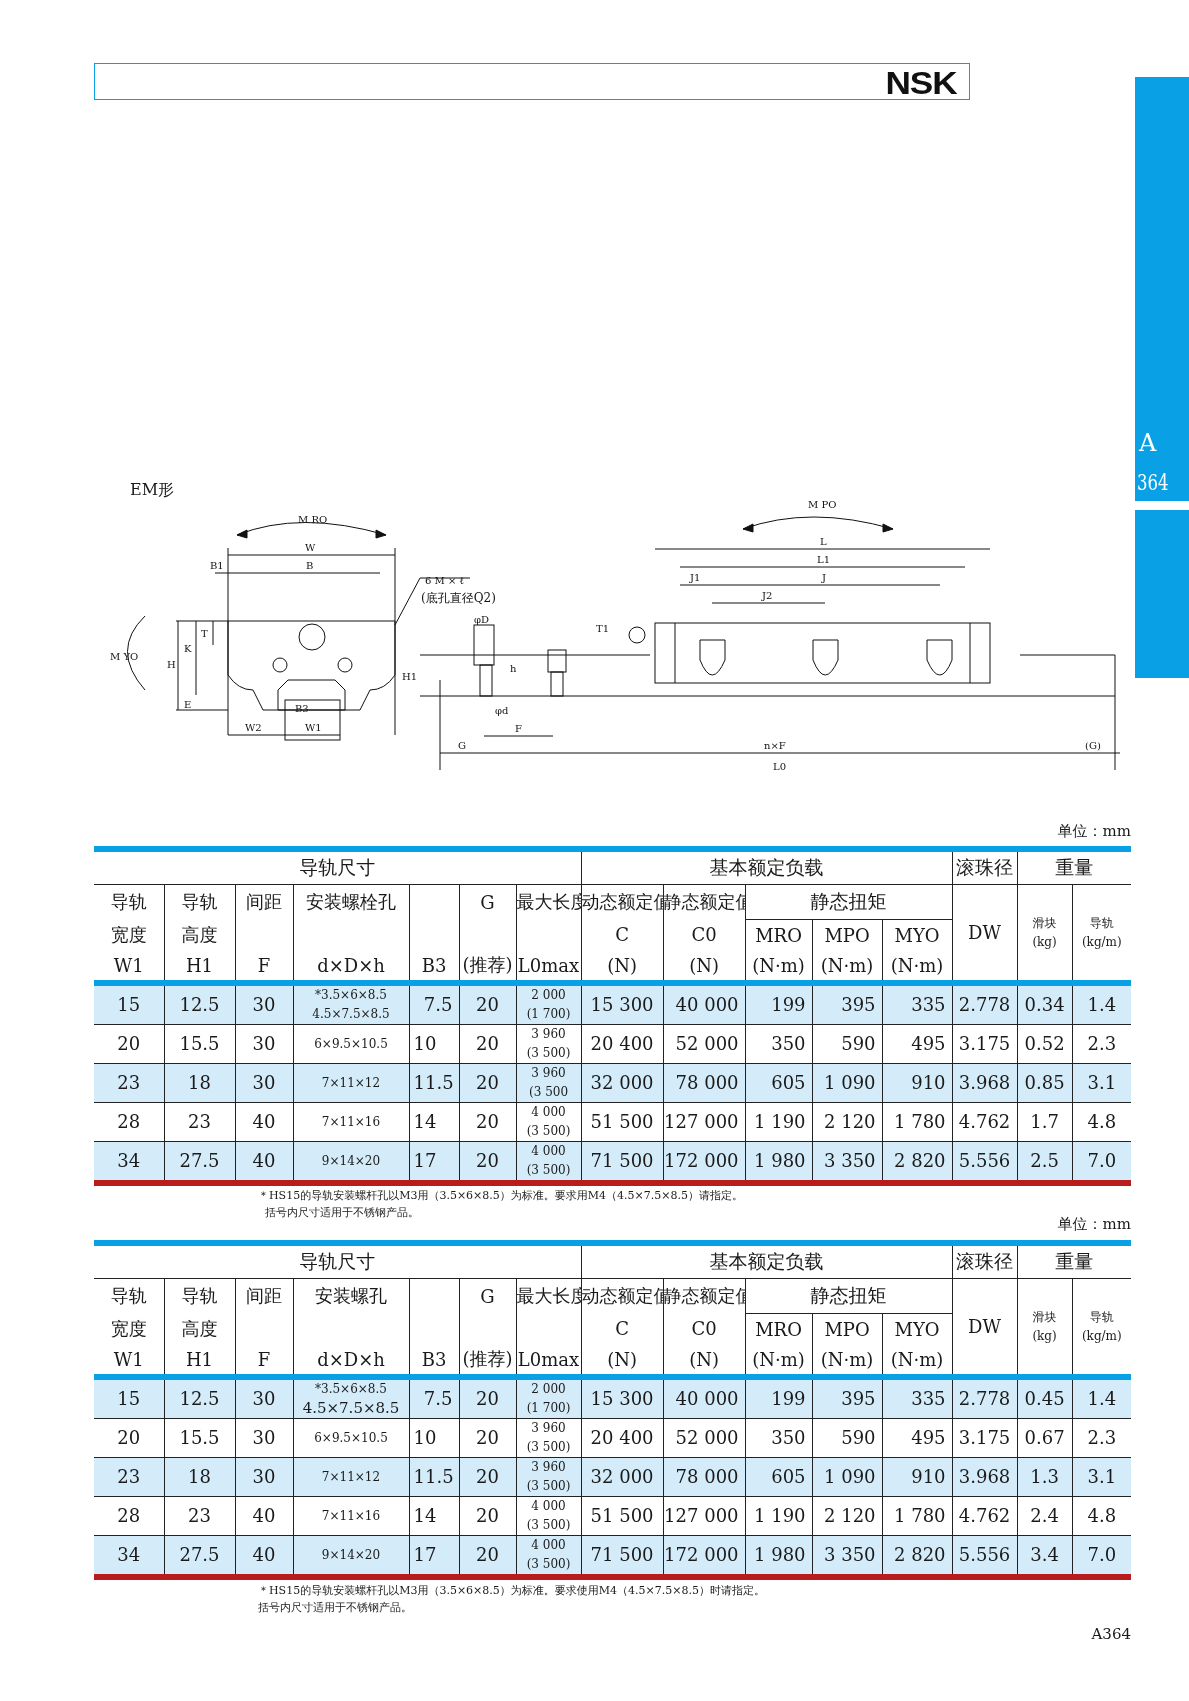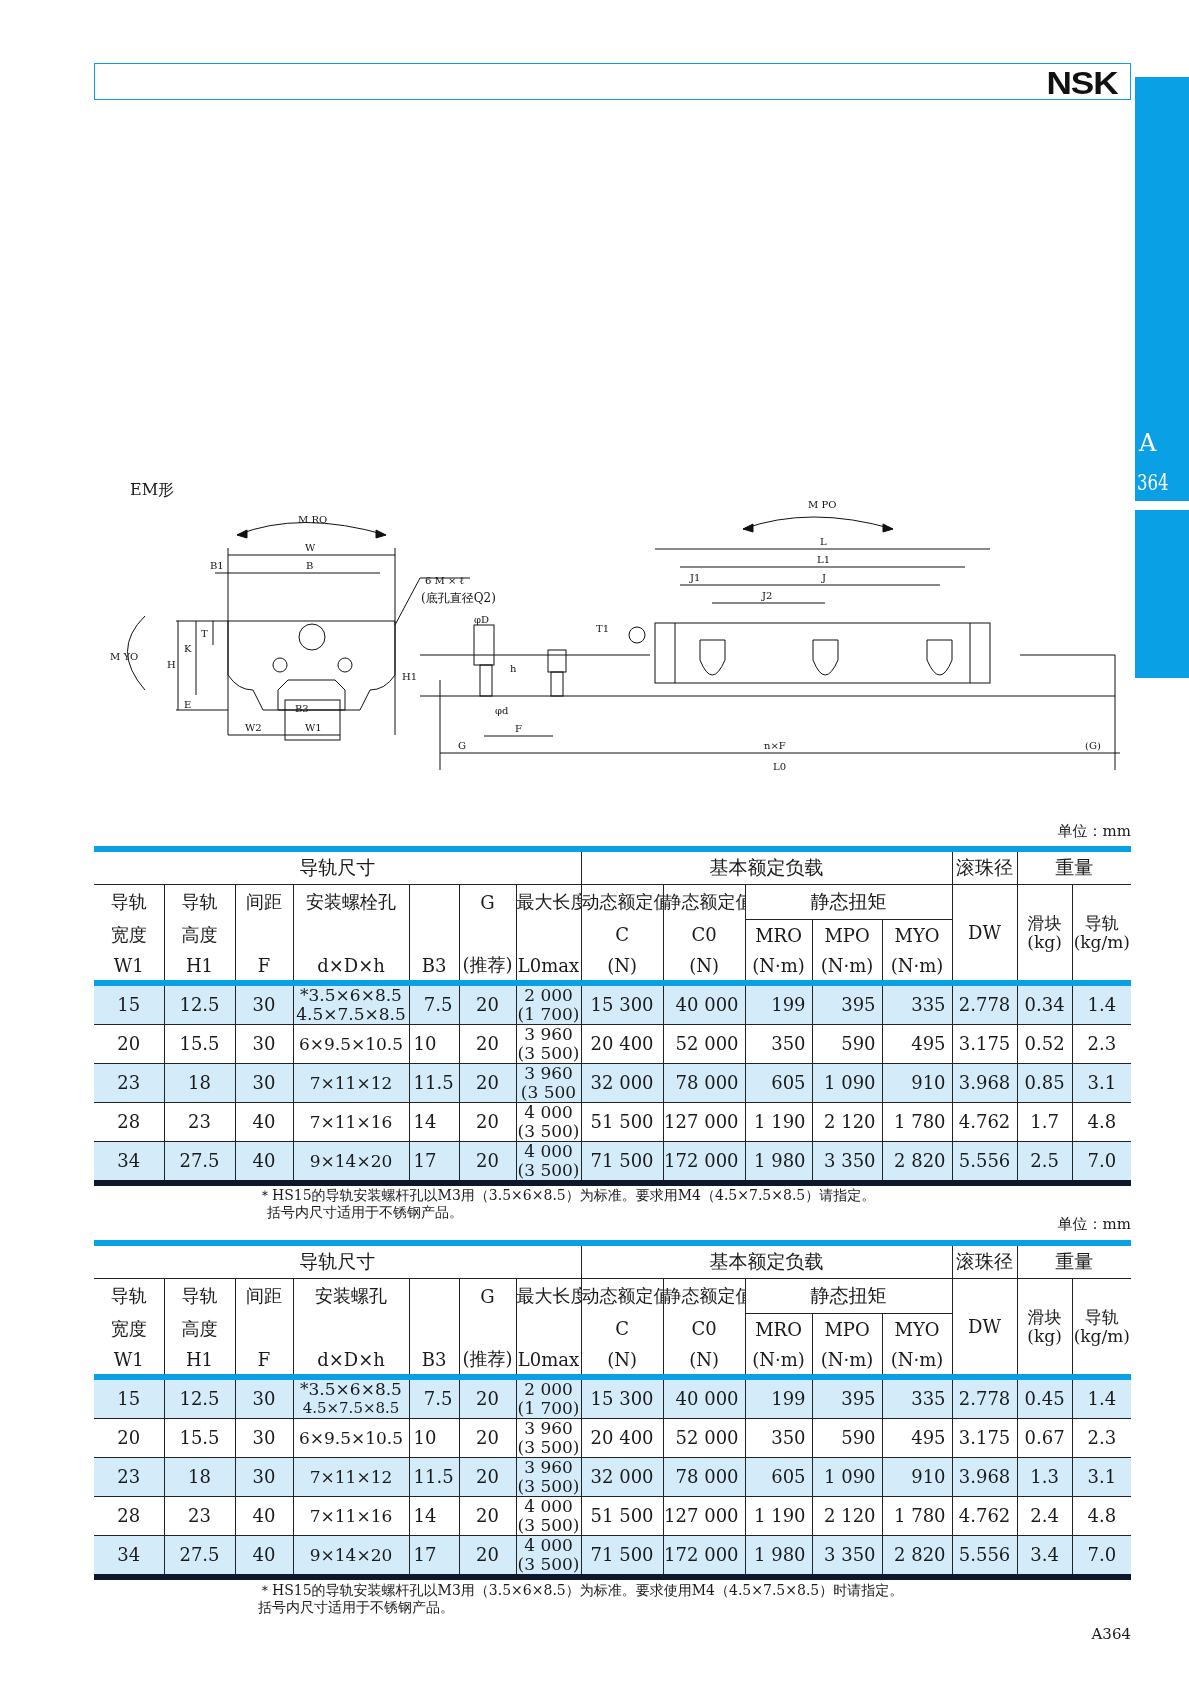--- a/index.html
+++ b/index.html
@@ -1,18 +1,18 @@
 <!DOCTYPE html>
 <html><head>
 <meta charset="utf-8">
 <style>
   html, body { margin:0; padding:0; background:#ffffff; }
   body { width:1189px; height:1701px; position:relative; overflow:hidden;
          font-family:"DejaVu Serif", serif; color:#1a1a1a; }
-  .header-box { position:absolute; left:94px; top:63px; width:1037px; height:37px;
+  .header-box { position:absolute; left:94px; top:63px; width:876px; height:37px;
                 border:1.5px solid #0aa0e6; box-sizing:border-box; }
   .logo { position:absolute; right:12px; top:1px; font-family:"Liberation Sans", sans-serif;
           font-weight:bold; font-size:32px; letter-spacing:-1px; color:#111; transform:scaleX(1.1); transform-origin:right; }
   .side-tab { position:absolute; left:1135px; width:54px; background:#0aa0e6; }
   .side-tab.top { top:77px; height:424px; }
   .side-tab.bottom { top:510px; height:168px; }
   .tab-letter { position:absolute; left:4px; top:352px; color:#fff; font-size:24px; font-family:"DejaVu Serif", serif; }
   .tab-num { position:absolute; left:2px; top:393px; color:#fff; font-size:22px; font-family:"DejaVu Serif", serif; transform:scaleX(0.75); transform-origin:left; }
 
   .drawing { position:absolute; left:95px; top:470px; width:1050px; height:310px; }
@@ -25,28 +25,28 @@
                text-align:center; padding:0; font-weight:normal; white-space:nowrap; overflow:hidden; }
   table.spec tr.grp th { border-top:6px solid #0aa0e6; border-bottom:1.5px solid #222; height:32px; font-size:19px; }
   table.spec tr.h1 th, table.spec tr.h2 th, table.spec tr.h3 th { font-size:18px; }
   table.spec tr.h1 th { height:34px; }
   table.spec tr.h2 th { height:30px;text-align:center; }
   table.spec tr.h3 th { height:30px; }
   table.spec th.small { font-size:16px; }
   table.spec tbody tr { height:39px; }
   table.spec tbody tr td { border-bottom:1.5px solid #222; font-size:18px; line-height:18px; }
   table.spec tbody tr:first-child td { border-top:6px solid #0aa0e6; }
-  table.spec tbody tr:last-child td { border-bottom:6px solid #0f172a; }
+  table.spec tbody tr:last-child td { border-bottom:6px solid #b91c1c; }
   table.spec tbody tr:nth-child(odd) td { background:#d4ecf9; }
   table.spec tr > :first-child { border-left:none; }
   table.spec tr > :last-child { border-right:none; }
   .r { text-align:right !important; padding-right:6px !important;margin-left:24px; }
   .l { text-align:left !important; padding-left:4px !important; }
-  .stack { display:block; line-height:19px; font-size:17px; }
-  .note { position:absolute; left:258px; font-size:14px; line-height:17px; }
+  .stack { display:block; line-height:19px; font-size:12px; }
+  .note { position:absolute; left:258px; font-size:11px; line-height:17px; }
   .page-no { position:absolute; right:58px; top:1625px; font-size:15px; }
   .nb { border-bottom:none !important; }
 </style>
 </head>
 <body>
 
 <div class="header-box">
   <span class="logo">NSK</span>
 </div>
 

